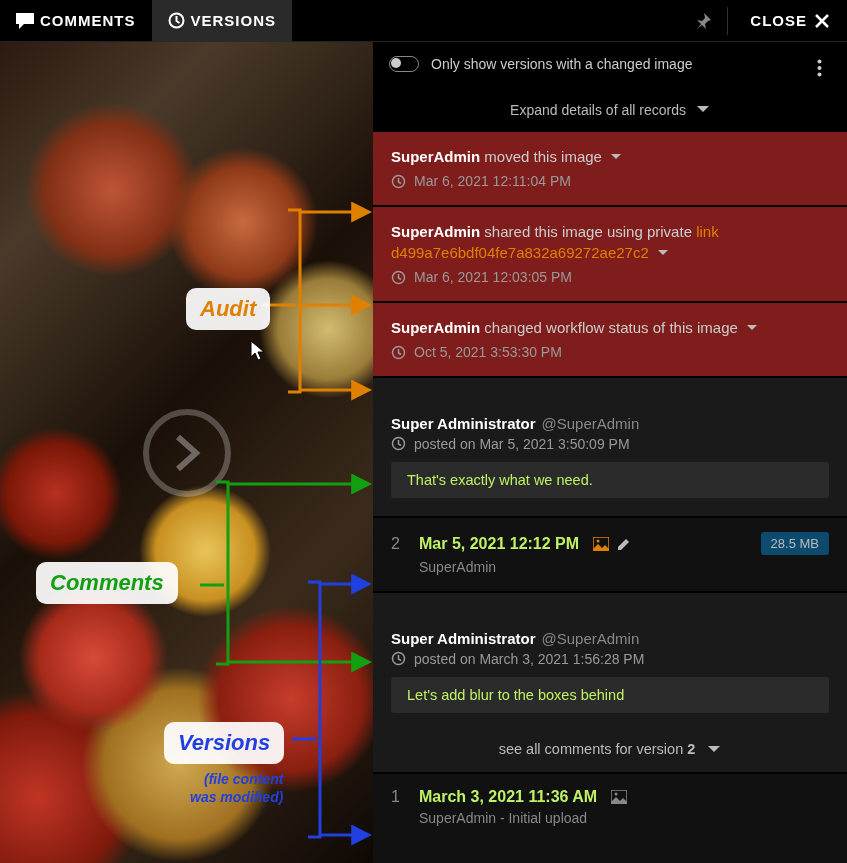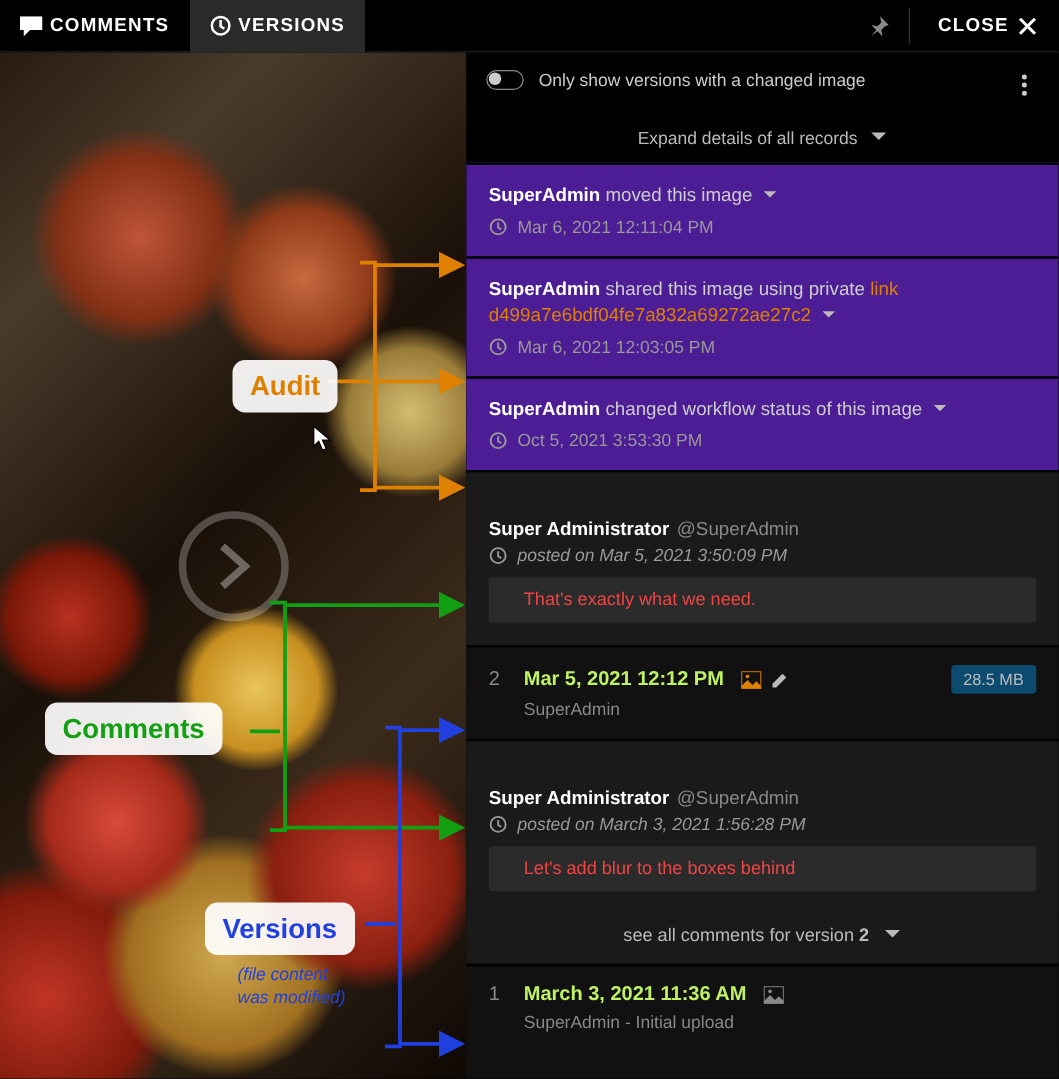--- a/index.html
+++ b/index.html
@@ -99,33 +99,34 @@
     justify-content: center;
     cursor: pointer;
   }
   .play-circle svg { opacity: 0.35; }
   .callout {
     position: absolute;
     background: rgba(255,255,255,0.92);
     border-radius: 10px;
     padding: 8px 14px;
     font-weight: bold;
+    font-style: italic;
     font-size: 22px;
   }
   .callout.audit    { left: 186px; top: 246px; color: #e08000; }
   .callout.comments { left: 36px;  top: 520px; color: #12a012; }
   .callout.versions { left: 164px; top: 680px; color: #2040e0; }
   .subnote {
     position: absolute;
     left: 190px; top: 728px;
     color: #2040e0;
     font-style: italic;
-    font-weight: normal;
+    font-weight: bold;
     font-size: 14px;
-    text-align: left;
+    text-align: right;
     line-height: 1.3;
   }
   .cursor-arrow {
     position: absolute;
     left: 250px; top: 298px;
     width: 18px; height: 22px;
   }
   .anno-arrows {
     position: absolute;
     inset: 0;
@@ -174,21 +175,21 @@
     background: #000;
     text-align: center;
     font-size: 14px;
     padding: 8px 0 12px;
     color: #bbb;
     cursor: pointer;
   }
   .expand-row .chev { margin-left: 6px; }
 
   .record {
-    background: #4c1d95;
+    background: #7f1d1d;
     padding: 14px 18px 16px;
     border-top: 2px solid #000;
   }
   .record .line1 {
     font-size: 15px;
     line-height: 1.4;
     color: #ccc;
   }
   .record .line1 .user { color: #fff; font-weight: bold; }
   .record .linkcode { color: #e08000; }
@@ -209,29 +210,29 @@
     padding: 14px 18px 18px;
     border-top: 2px solid #000;
   }
   .comment-head { font-size: 15px; margin-top: 23px; }
   .comment-head .fullname { color: #fff; font-weight: bold; }
   .comment-head .handle { color: #888; margin-left: 6px; }
   .comment-meta {
     margin-top: 4px;
     color: #999;
     font-size: 14px;
-    display: flex; align-items: center; gap: 8px; font-style: italic;
+    display: flex; gap: 8px;
   }
   .comment-body {
     margin-top: 10px;
     background: #2b2b2b;
-    padding: 10px 28px;
+    padding: 10px 16px;
     border-radius: 3px;
     font-size: 14.5px;
-    color: #ef4444;
+    color: #bef264;
   }
 
   .version-block {
     background: #111;
     padding: 14px 18px 16px;
     border-top: 2px solid #000;
     cursor: pointer;
   }
   .version-row {
     display: flex;

